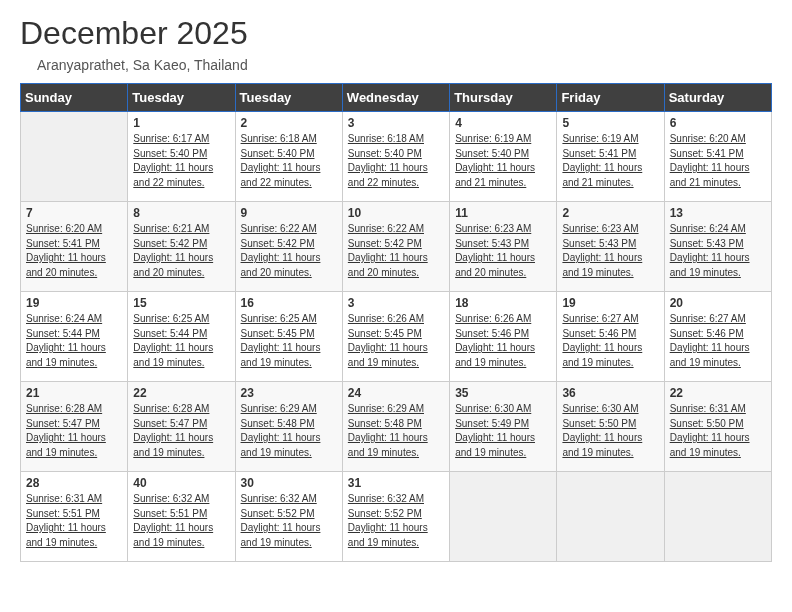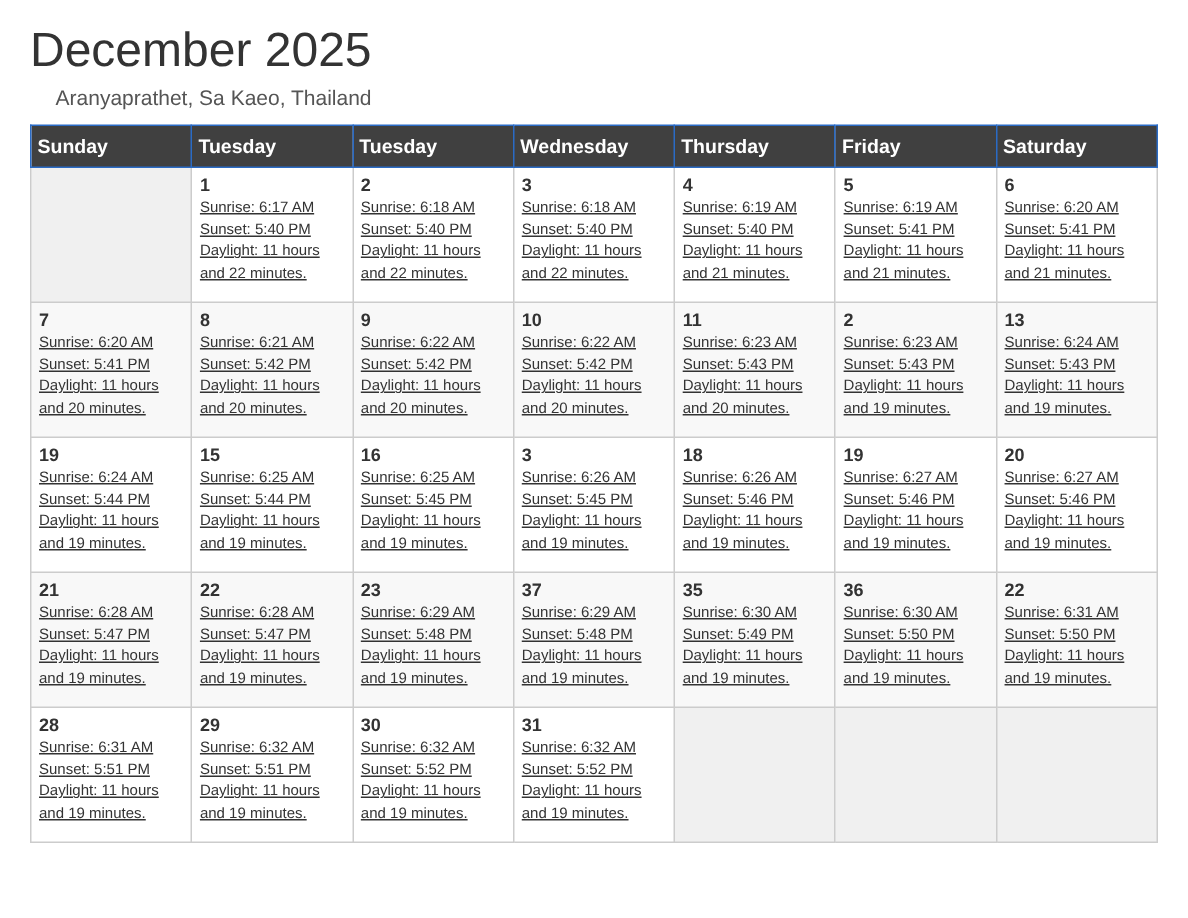--- a/index.html
+++ b/index.html
@@ -207,21 +207,21 @@
         </td>
         <td>
           <div class="day-number">22</div>
           <div class="cell-info"><span>Sunrise: 6:28 AM</span><br><span>Sunset: 5:47 PM</span><br><span>Daylight: 11 hours and 19 minutes.</span></div>
         </td>
         <td>
           <div class="day-number">23</div>
           <div class="cell-info"><span>Sunrise: 6:29 AM</span><br><span>Sunset: 5:48 PM</span><br><span>Daylight: 11 hours and 19 minutes.</span></div>
         </td>
         <td>
-          <div class="day-number">37</div>
+          <div class="day-number">24</div>
           <div class="cell-info"><span>Sunrise: 6:29 AM</span><br><span>Sunset: 5:48 PM</span><br><span>Daylight: 11 hours and 19 minutes.</span></div>
         </td>
         <td>
           <div class="day-number">35</div>
           <div class="cell-info"><span>Sunrise: 6:30 AM</span><br><span>Sunset: 5:49 PM</span><br><span>Daylight: 11 hours and 19 minutes.</span></div>
         </td>
         <td>
           <div class="day-number">36</div>
           <div class="cell-info"><span>Sunrise: 6:30 AM</span><br><span>Sunset: 5:50 PM</span><br><span>Daylight: 11 hours and 19 minutes.</span></div>
         </td>
@@ -229,21 +229,21 @@
           <div class="day-number">22</div>
           <div class="cell-info"><span>Sunrise: 6:31 AM</span><br><span>Sunset: 5:50 PM</span><br><span>Daylight: 11 hours and 19 minutes.</span></div>
         </td>
       </tr>
       <tr>
         <td>
           <div class="day-number">28</div>
           <div class="cell-info"><span>Sunrise: 6:31 AM</span><br><span>Sunset: 5:51 PM</span><br><span>Daylight: 11 hours and 19 minutes.</span></div>
         </td>
         <td>
-          <div class="day-number">29</div>
+          <div class="day-number">40</div>
           <div class="cell-info"><span>Sunrise: 6:32 AM</span><br><span>Sunset: 5:51 PM</span><br><span>Daylight: 11 hours and 19 minutes.</span></div>
         </td>
         <td>
           <div class="day-number">30</div>
           <div class="cell-info"><span>Sunrise: 6:32 AM</span><br><span>Sunset: 5:52 PM</span><br><span>Daylight: 11 hours and 19 minutes.</span></div>
         </td>
         <td>
           <div class="day-number">31</div>
           <div class="cell-info"><span>Sunrise: 6:32 AM</span><br><span>Sunset: 5:52 PM</span><br><span>Daylight: 11 hours and 19 minutes.</span></div>
         </td>

